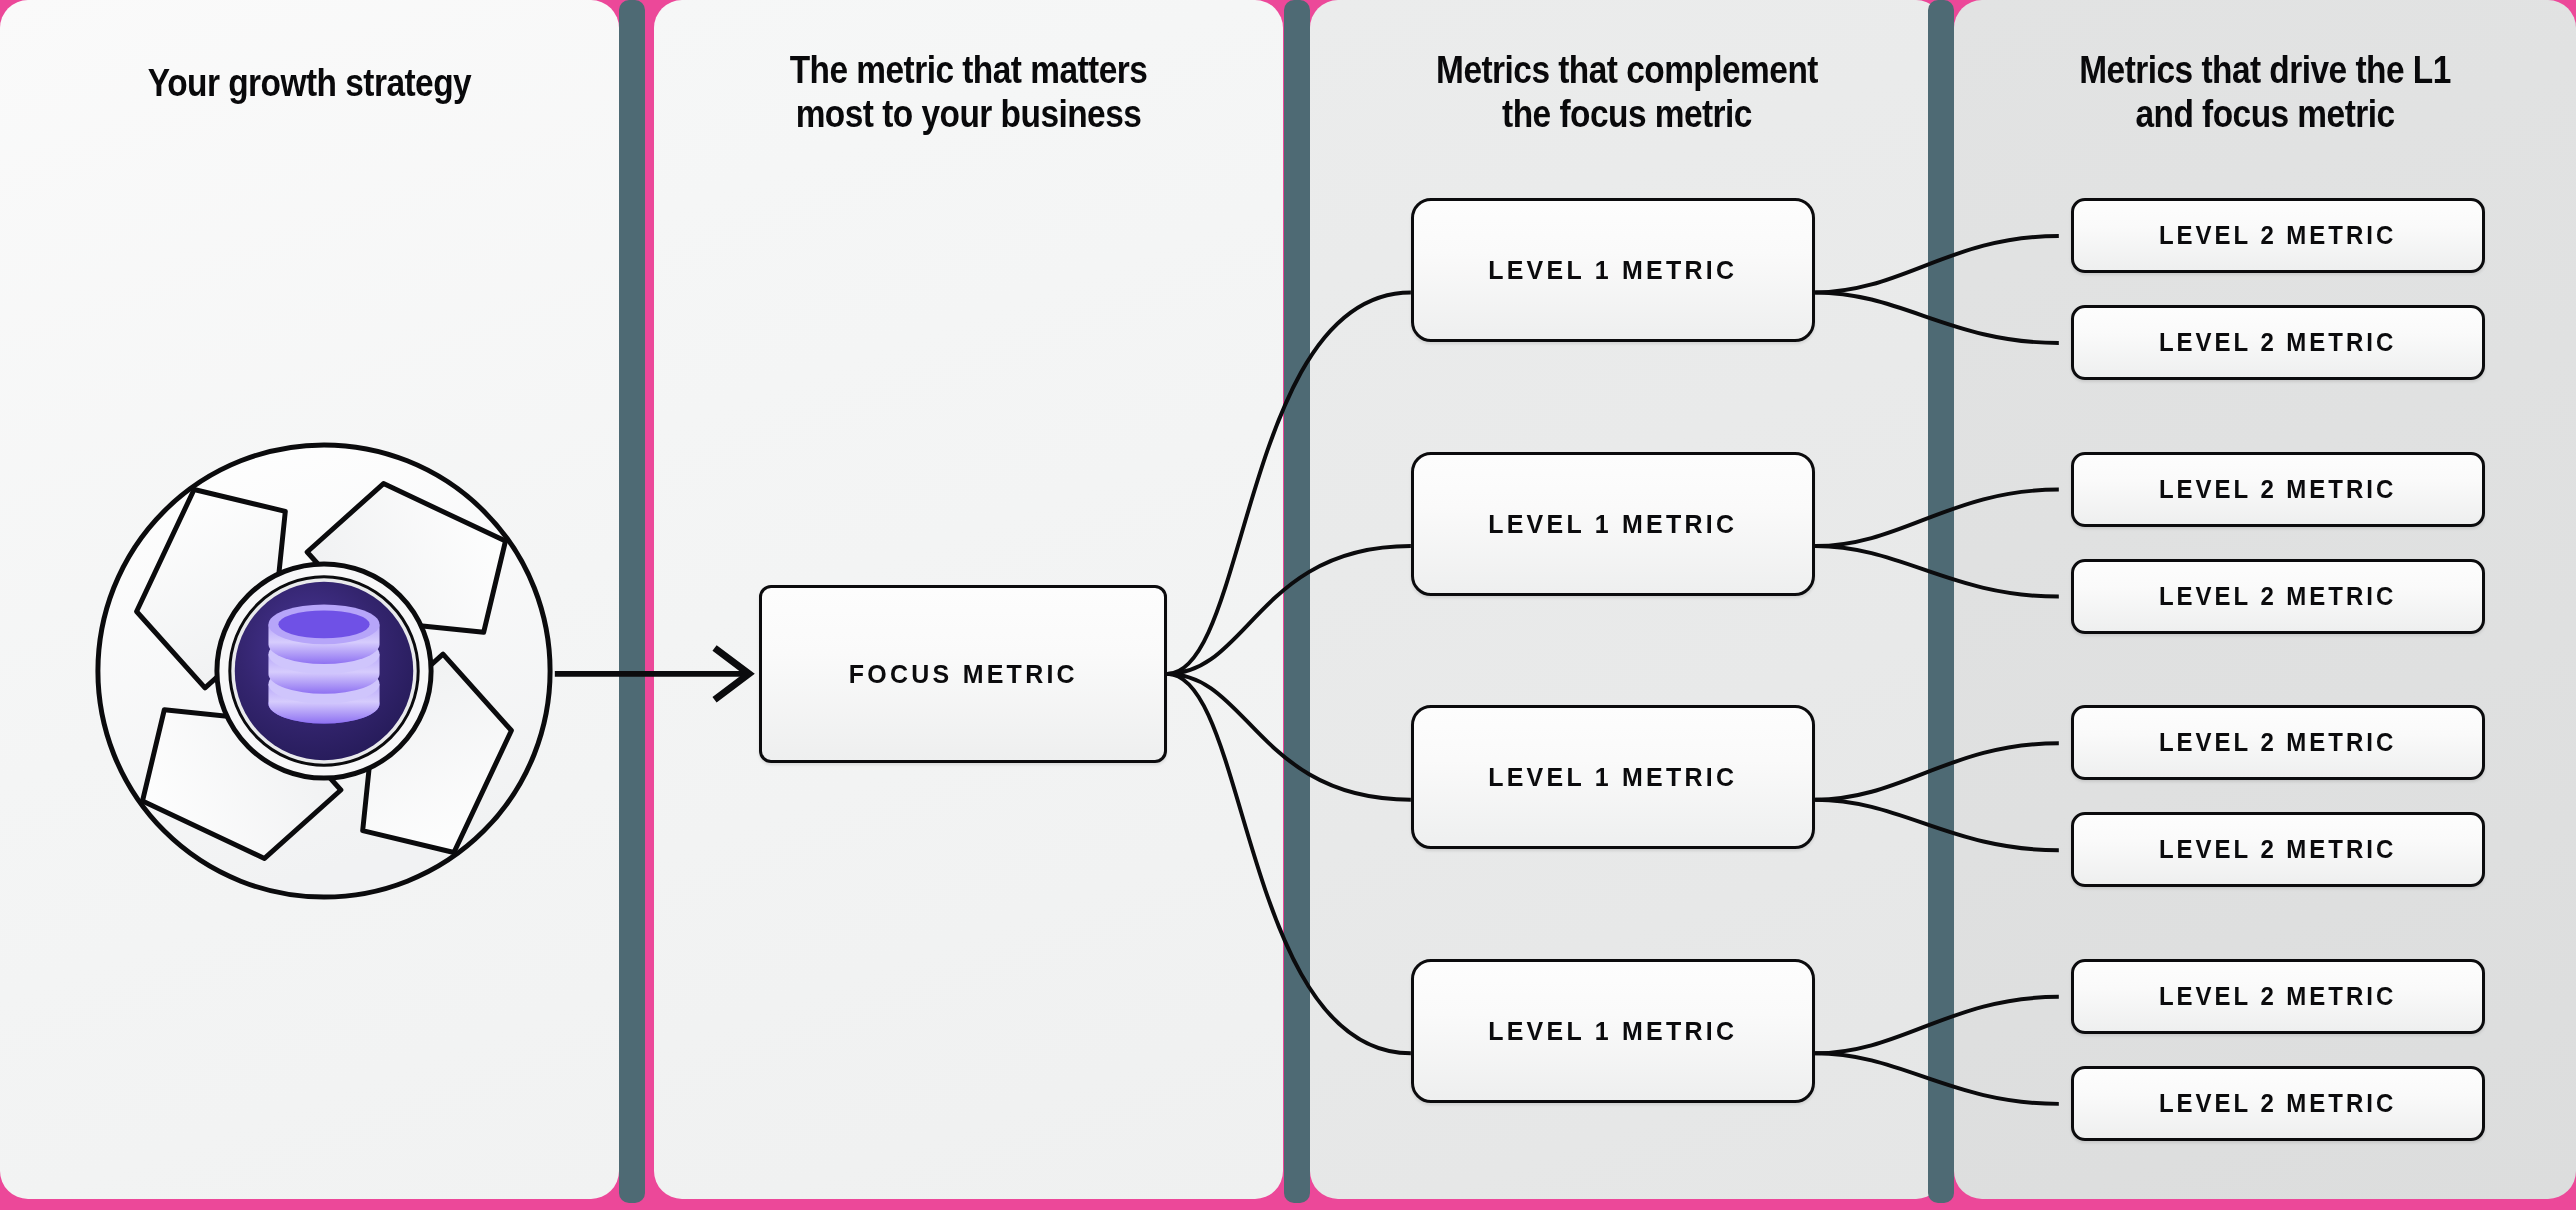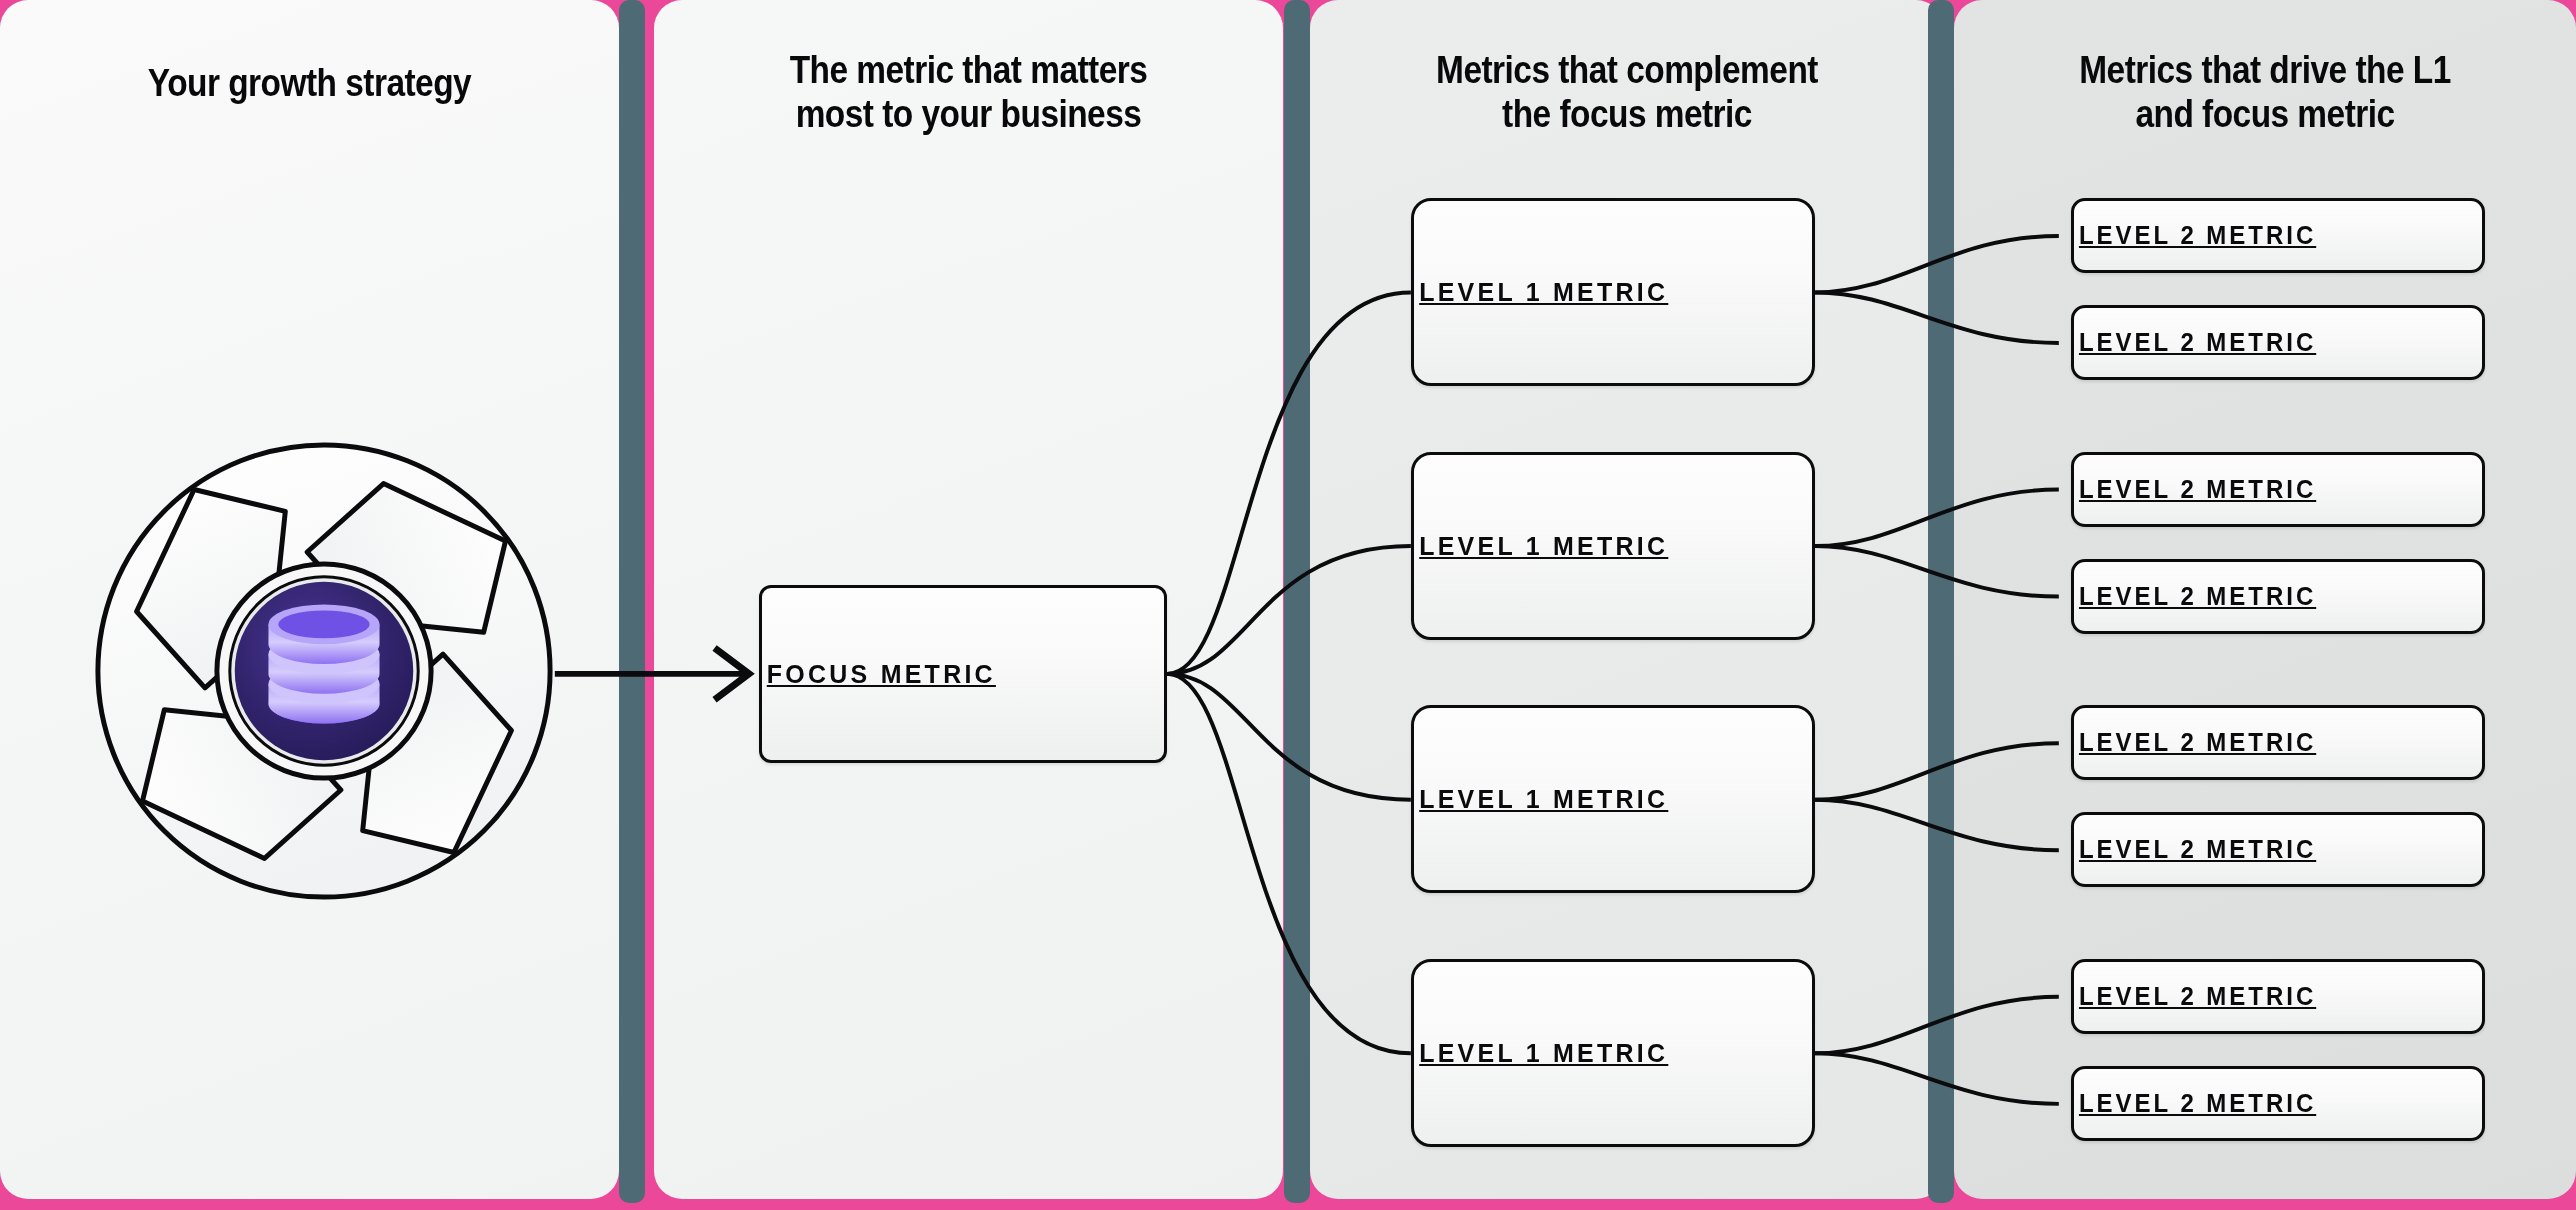--- a/index.html
+++ b/index.html
@@ -68,39 +68,39 @@
   }
   .logo svg{display:block;width:100%;height:100%;}
 
   
   .node{
     position:absolute;
     box-sizing:border-box;
     border:3.5px solid #0b0b0d;
     display:flex;
     align-items:center;
+    justify-content:center;
     text-align:center;
     color:#0b0b0d;
     font-weight:700;
     background:linear-gradient(180deg,#fdfdfd 0%,#fafafa 38%,#eeefef 100%);
     box-shadow:0 2px 3px rgba(0,0,0,.10);
-    text-decoration:underline;
   }
   .node .lbl{
     font-size:26px;
     letter-spacing:3.4px;
     transform:scaleX(.96);
     white-space:nowrap;
   }
   .node.focus{
     left:759px;top:585px;width:408px;height:178px;
     border-radius:12px;
   }
   .node.l1{
-    left:1411px;width:404px;height:188px;
+    left:1411px;width:404px;height:144px;
     border-radius:20px;
   }
   .node.l1.r0{top:198px;}
   .node.l1.r1{top:452px;}
   .node.l1.r2{top:705px;}
   .node.l1.r3{top:959px;}
   .node.l2{
     left:2071px;width:414px;height:75px;
     border-radius:14px;
   }

